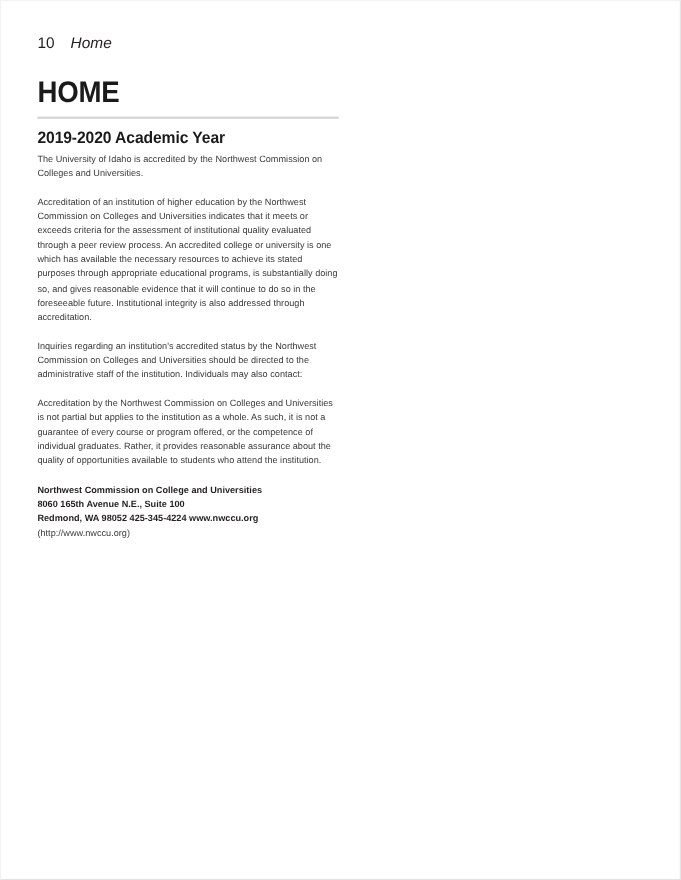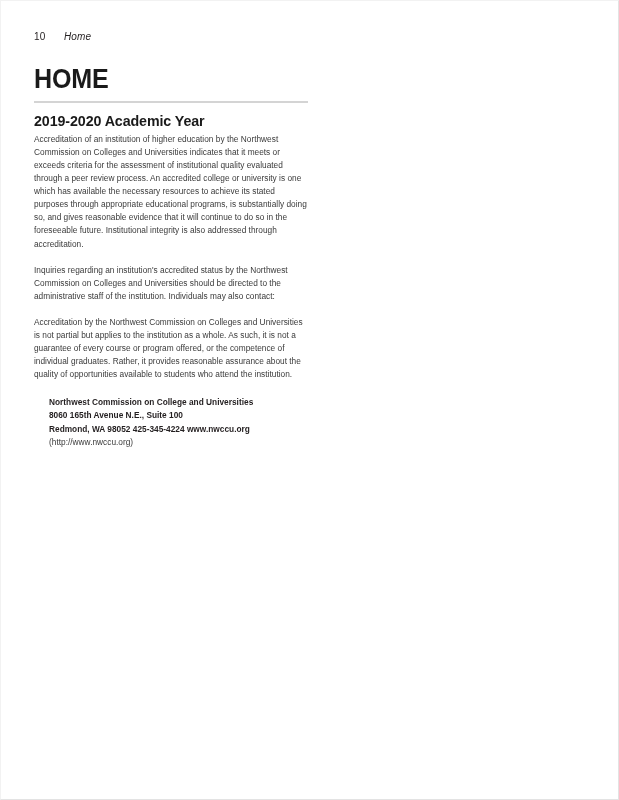--- a/index.html
+++ b/index.html
@@ -28,21 +28,21 @@
     position: absolute;
     left: 33px;
     top: 30px;
     width: 276px;
   }
 
   
   .running-header {
     display: flex;
     align-items: baseline;
-    font-size: 10px;
+    font-size: 14px;
     color: #231f20;
     letter-spacing: 0.1px;
     margin-bottom: 24px;
   }
   .running-header .folio {
     width: 30px;
     flex: 0 0 30px;
   }
   .running-header .section-name {
     font-style: italic;
@@ -97,21 +97,21 @@
     margin: 0 0 13px 0;
     letter-spacing: 0.01px;
   }
 
   
   .contact-block {
     font-size: 8.3px;
     line-height: 1.58;
     color: #231f20;
     font-weight: bold;
-    margin: 15px;
+    margin: 0;
     letter-spacing: 0.01px;
   }
   .contact-block .url-plain {
     font-weight: normal;
     color: #3a3a3a;
   }
 </style>
 </head>
 <body>
 
@@ -121,20 +121,21 @@
     <div class="running-header">
       <span class="folio">10</span>
       <span class="section-name">Home</span>
     </div>
 
     <h1 class="page-title">HOME</h1>
     <div class="title-rule"></div>
 
     <h2 class="subhead">2019-2020 Academic Year</h2>
 
+    <p class="body-para">The University of Idaho is accredited by the Northwest Commission on Colleges and Universities.</p>
     <p class="body-para">Accreditation of an institution of higher education by the Northwest Commission on Colleges and Universities indicates that it meets or exceeds criteria for the assessment of institutional quality evaluated through a peer review process. An accredited college or university is one which has available the necessary resources to achieve its stated purposes through appropriate educational programs, is substantially doing so, and gives reasonable evidence that it will continue to do so in the foreseeable future. Institutional integrity is also addressed through accreditation.</p>
     <p class="body-para">Inquiries regarding an institution's accredited status by the Northwest Commission on Colleges and Universities should be directed to the administrative staff of the institution. Individuals may also contact:</p>
     <p class="body-para">Accreditation by the Northwest Commission on Colleges and Universities is not partial but applies to the institution as a whole. As such, it is not a guarantee of every course or program offered, or the competence of individual graduates. Rather, it provides reasonable assurance about the quality of opportunities available to students who attend the institution.</p>
 
     <p class="contact-block">
       <span>Northwest Commission on College and Universities</span><br>
       <span>8060 165th Avenue N.E., Suite 100</span><br>
       <span>Redmond, WA 98052 425-345-4224 www.nwccu.org</span>
       <span class="url-plain">(http://www.nwccu.org)</span>
     </p>

